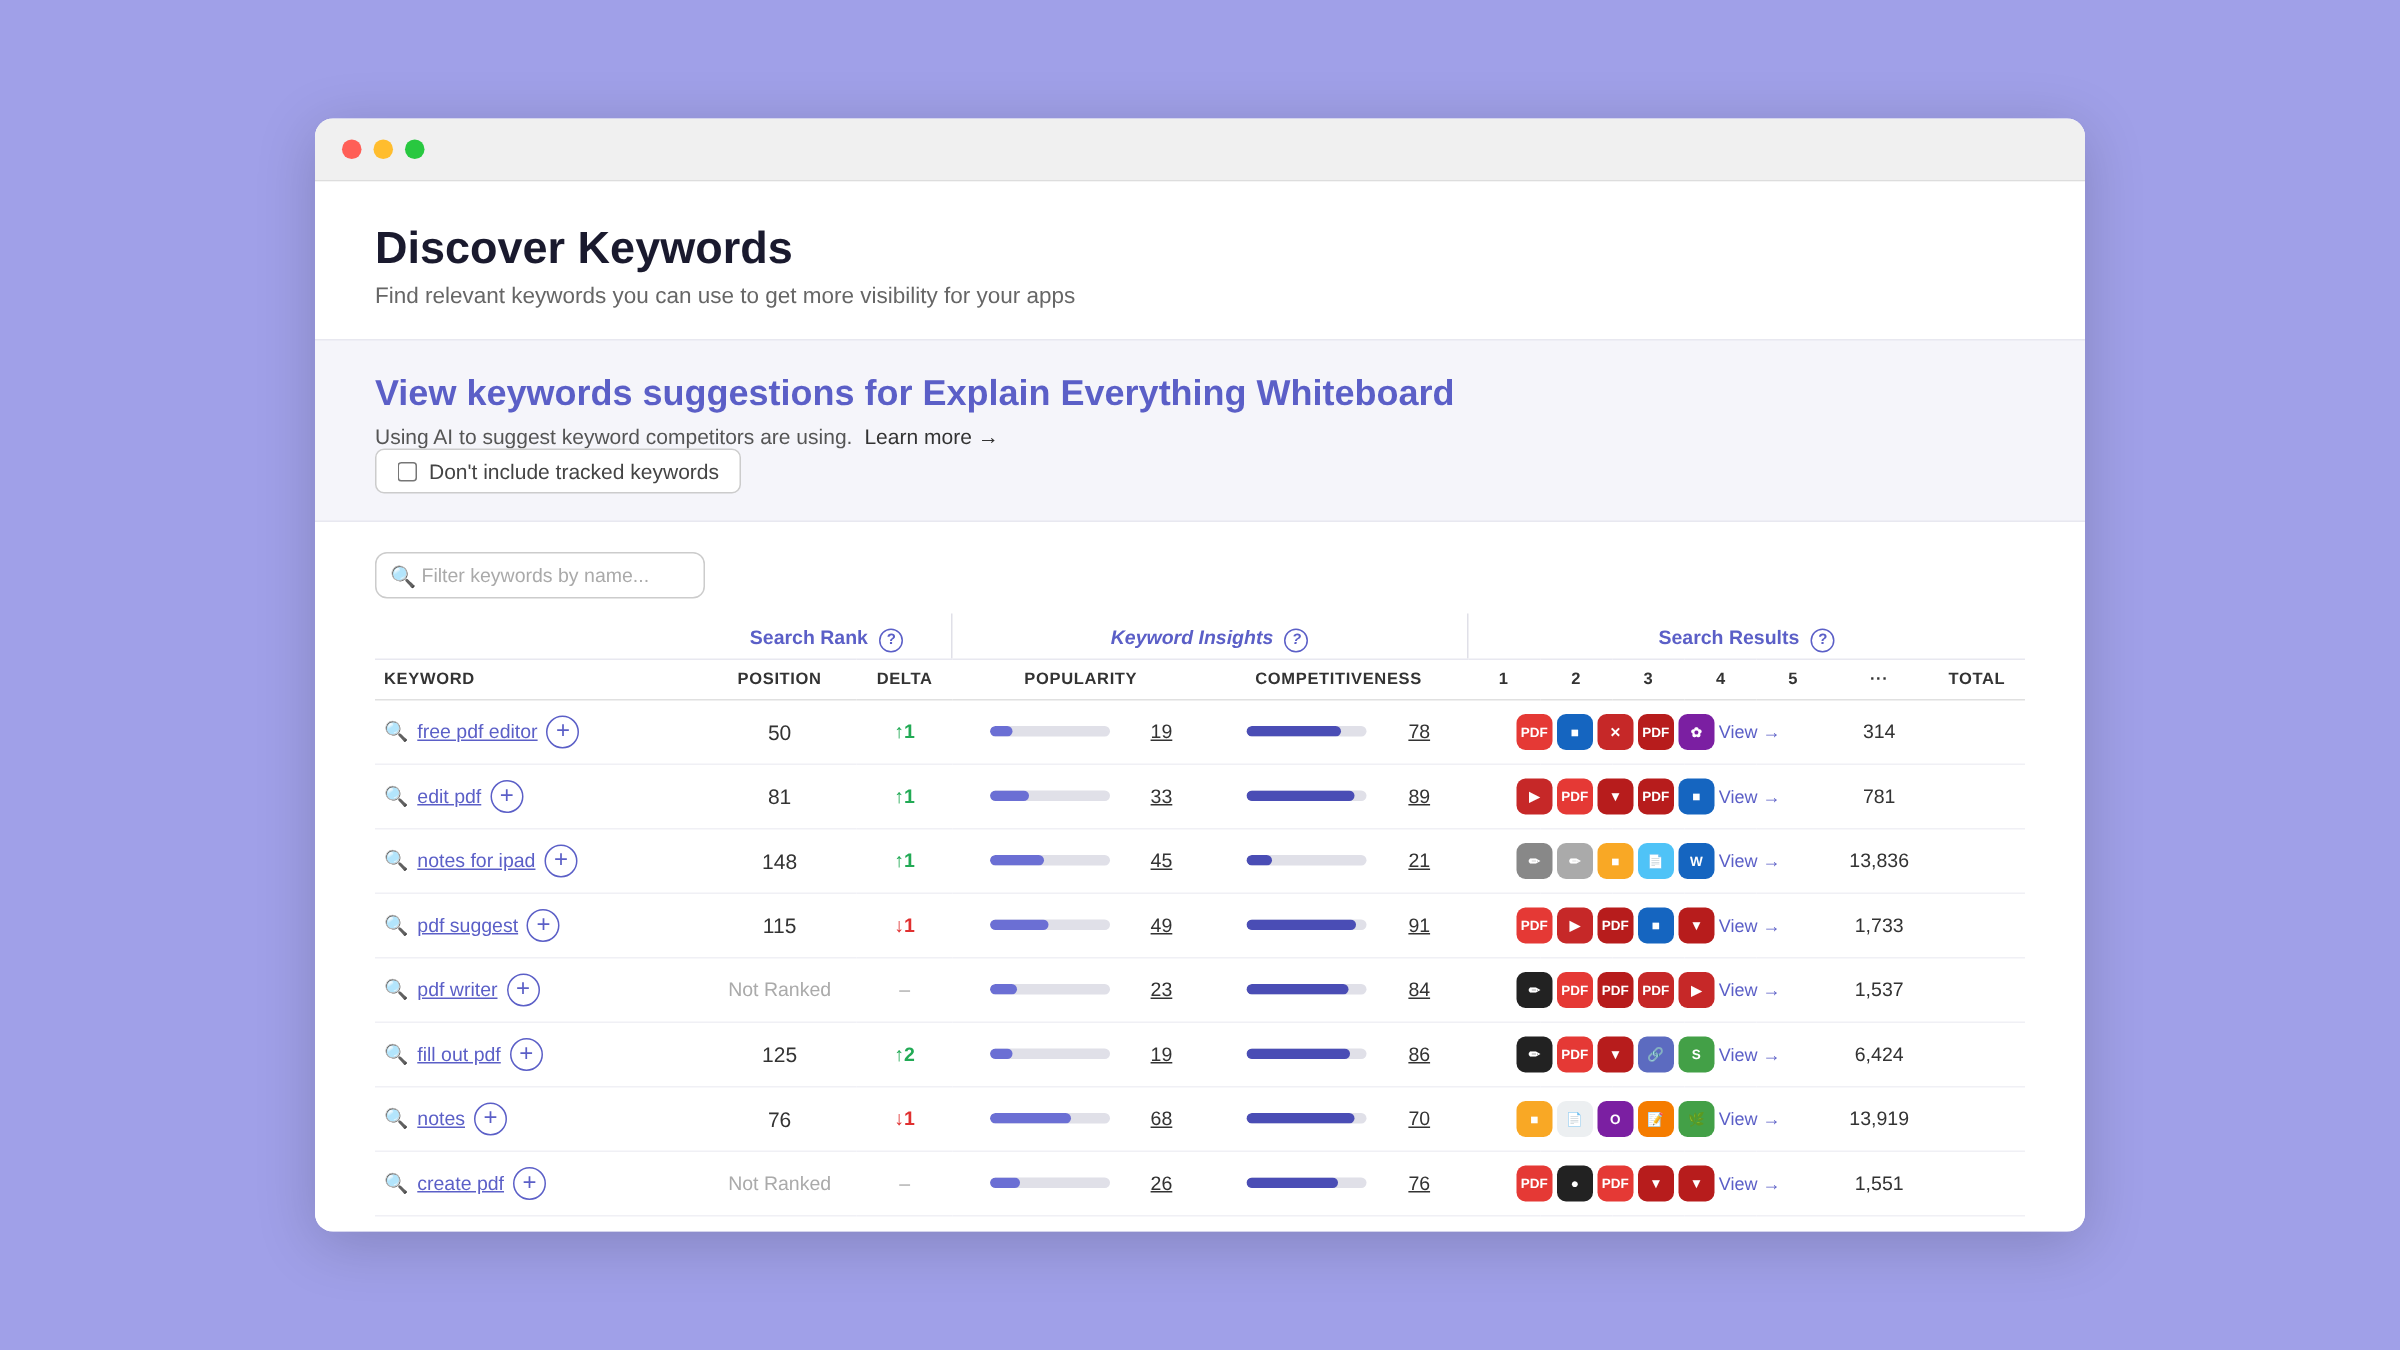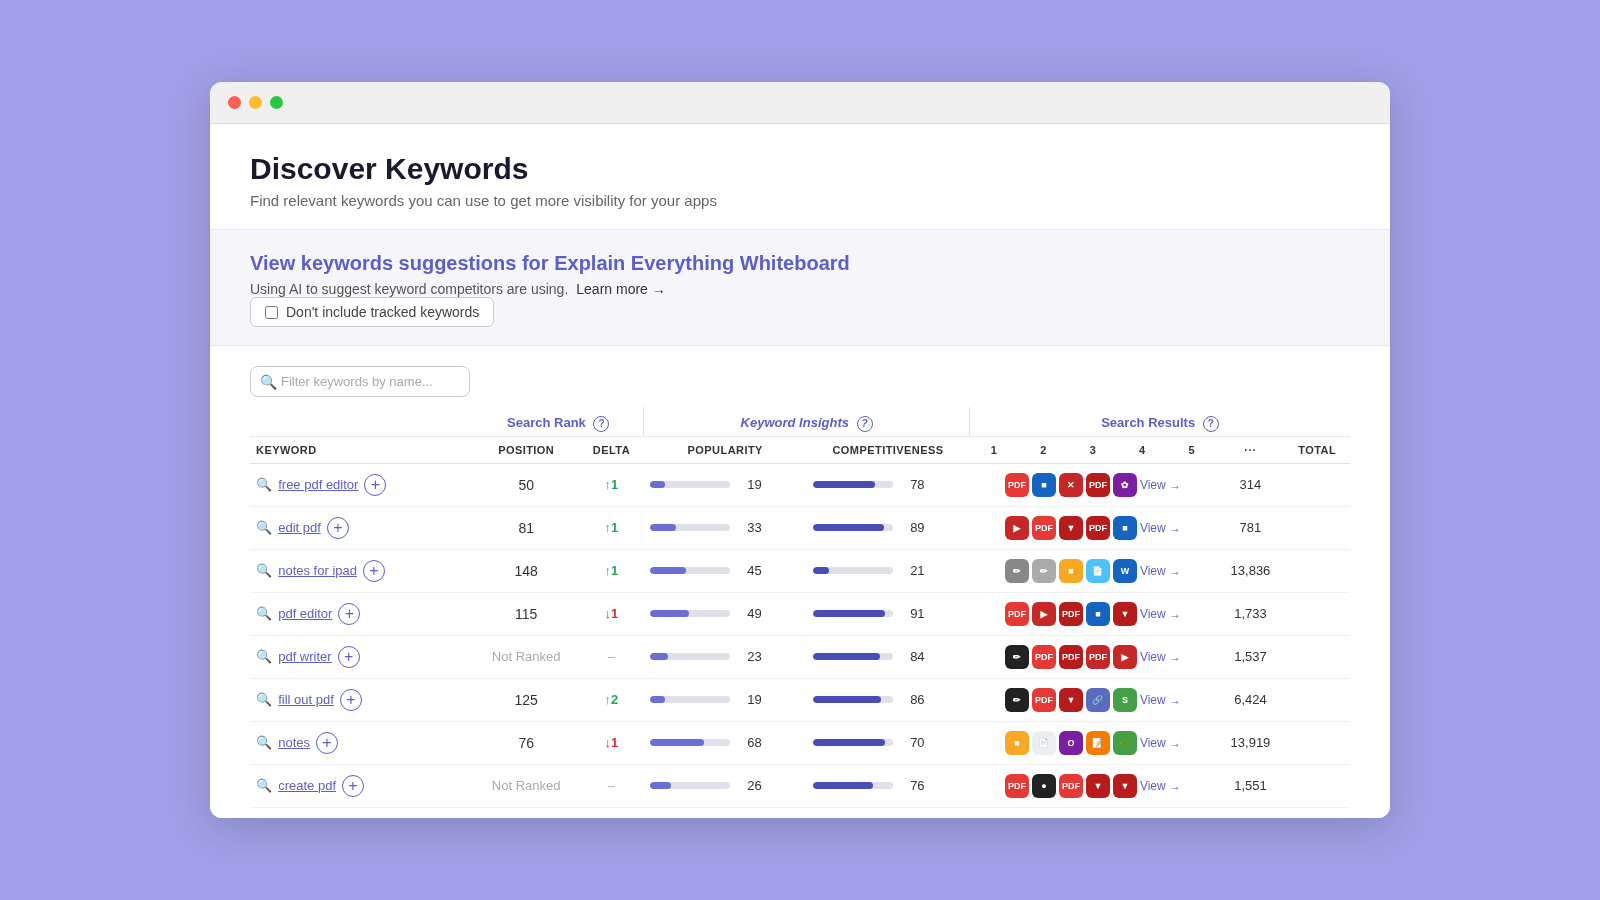--- a/index.html
+++ b/index.html
@@ -50,21 +50,21 @@
       color: #666;
     }
 
     .suggestions-banner {
       background: #f5f5fa;
       border-top: 1px solid #e8e8f0;
       border-bottom: 1px solid #e8e8f0;
       padding: 22px 40px 18px 40px;
     }
     .suggestions-banner h2 {
-      font-size: 20px;
+      font-size: 24px;
       font-weight: 700;
       color: #2d2d4e;
       margin-bottom: 6px;
     }
     .suggestions-banner h2 span {
       color: #5b5fc7;
     }
     .suggestions-banner .subtitle {
       font-size: 14px;
       color: #555;
@@ -215,22 +215,23 @@
     }
     .pos-num { font-size: 14px; color: #333; }
     .not-ranked { color: #aaa; font-size: 13px; }
     .delta-up { color: #22aa55; font-weight: 600; font-size: 13px; }
     .delta-down { color: #e03030; font-weight: 600; font-size: 13px; }
     .delta-dash { color: #aaa; }
 
     .bar-wrap {
       display: flex;
       align-items: center;
-      gap: 8px;
-      justify-content: flex-start;
+      gap: 18px;
+      justify-content: center;
+      text-decoration: underline;
     }
     .bar-bg {
       width: 80px;
       height: 7px;
       background: #e0e0e8;
       border-radius: 4px;
       overflow: hidden;
       display: inline-block;
     }
     .bar-fill {
@@ -466,21 +467,21 @@
                 <span class="app-icon" style="background:#1565c0">W</span>
                 <a class="view-link">View →</a>
               </div>
             </td>
             <td><span class="total-num">13,836</span></td>
           </tr>
           <tr>
             <td style="text-align: left; min-width: 170px;">
     <div class="kw-col-wrap">
       <span class="kw-search-icon">🔍</span>
-      <a class="kw-link">pdf editor</a>
+      <a class="kw-link">pdf suggest</a>
       <button class="add-btn">+</button>
     </div>
   </td>
             <td><span class="pos-num">115</span></td>
             <td><span class="delta-down">↓1</span></td>
             <td>
     <div class="bar-wrap">
       <div class="bar-bg">
         <div class="bar-fill popularity" style="width:49%"></div>
       </div>

